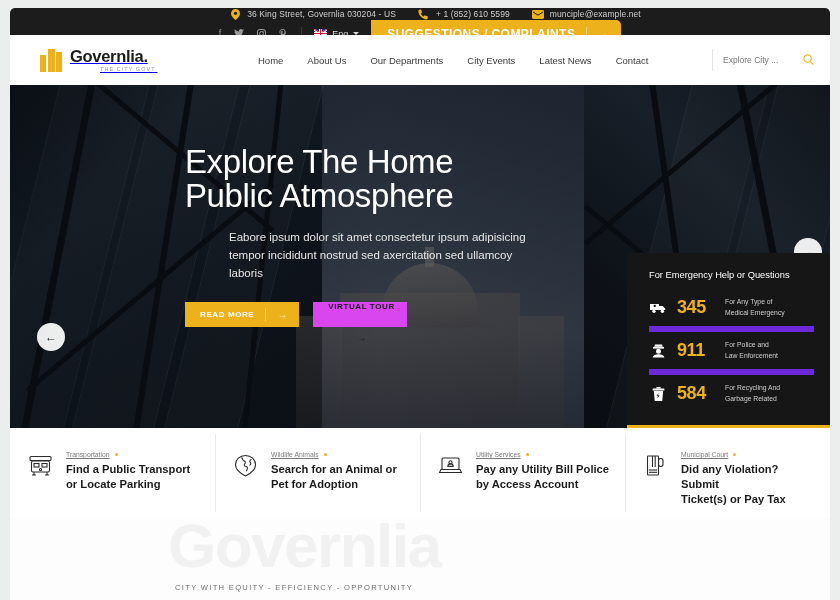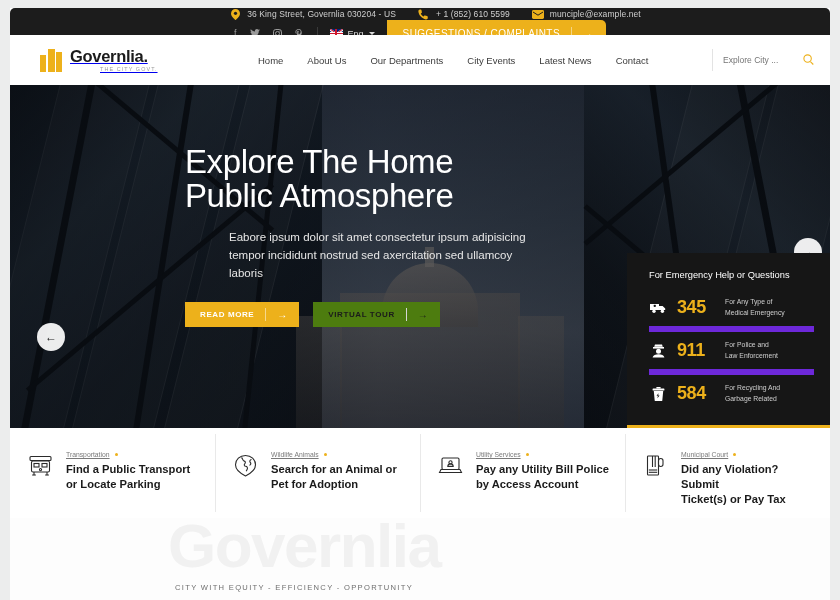--- a/index.html
+++ b/index.html
@@ -44,21 +44,21 @@
   .flag .v  { width:2.6px; height:9px; background:#fff; left:5.2px; top:0; }
   .flag .h2 { width:13px; height:1.4px; background:#cf142b; top:3.8px; left:0; }
   .flag .v2 { width:1.4px; height:9px; background:#cf142b; left:5.8px; top:0; }
   .lang .lbl { color:#d8d8d8; font-size:9px; }
   .caret { width:0;height:0;border-left:3.2px solid transparent;border-right:3.2px solid transparent;border-top:3.8px solid #d8d8d8; }
   .sugg {
     height:27px; background:#edb11b; display:flex; align-items:center;
     padding:0 13px 0 16px; gap:11px;
     border-top-right-radius:5px;
   }
-  .sugg .lbl { color:#fff; font-size:10px; font-weight:normal; letter-spacing:.45px; white-space:nowrap;}
+  .sugg .lbl { color:#fff; font-size:12px; font-weight:bold; letter-spacing:.45px; white-space:nowrap;}
   .sugg .sep { width:1px; height:13px; background:rgba(255,255,255,.45); }
   .sugg .arr { color:#fff; font-size:10px; line-height:1; }
 
   
   .header {
     position:absolute; left:0; top:35px; width:820px; height:50px;
     background:#fff; display:flex; align-items:center;
   }
   .logo-wrap { display:flex; align-items:center; gap:8px; padding-left:30px; width:248px;}
   .logo-ico { display:flex; align-items:flex-end; gap:1.5px; height:23px; }
@@ -119,21 +119,21 @@
   .hero h1 { font-size:33px; line-height:1.03; color:#ffffff; font-weight:normal; letter-spacing:-.4px;}
   .hero p { margin-top:16px; font-size:11.5px; line-height:1.55; color:#e6e6e6; max-width:312px;margin-left:44px; }
   .hero-btns { display:flex; gap:14px; margin-top:20px; }
   .btn { display:flex; align-items:center; height:25px; gap:11px; padding:0 12px 0 15px; text-decoration:none;}
   .btn .lbl { font-size:8px; font-weight:bold; letter-spacing:.6px; }
   .btn .sep { width:1px; height:13px; }
   .btn .arr { font-size:10px; line-height:1; }
   .btn-y { background:#edb11b; }
   .btn-y .lbl, .btn-y .arr { color:#fff; }
   .btn-y .sep { background:rgba(255,255,255,.5); }
-  .btn-w { background:#4d7c0f; }
+  .btn-w { background:#d946ef;flex-direction:column; }
   .btn-w .lbl, .btn-w .arr { color:#1b1b1b; }
   .btn-w .sep { background:#d5d5d5; }
 
   .navarrow {
     position:absolute; top:238px; width:28px; height:28px; border-radius:50%;
     background:rgba(255,255,255,.92); display:flex; align-items:center;
     justify-content:center; font-size:12px; color:#1b1b1b; z-index:5;
   }
   .navarrow.left { left:27px; }
   .navarrow.right { left:784px; }

